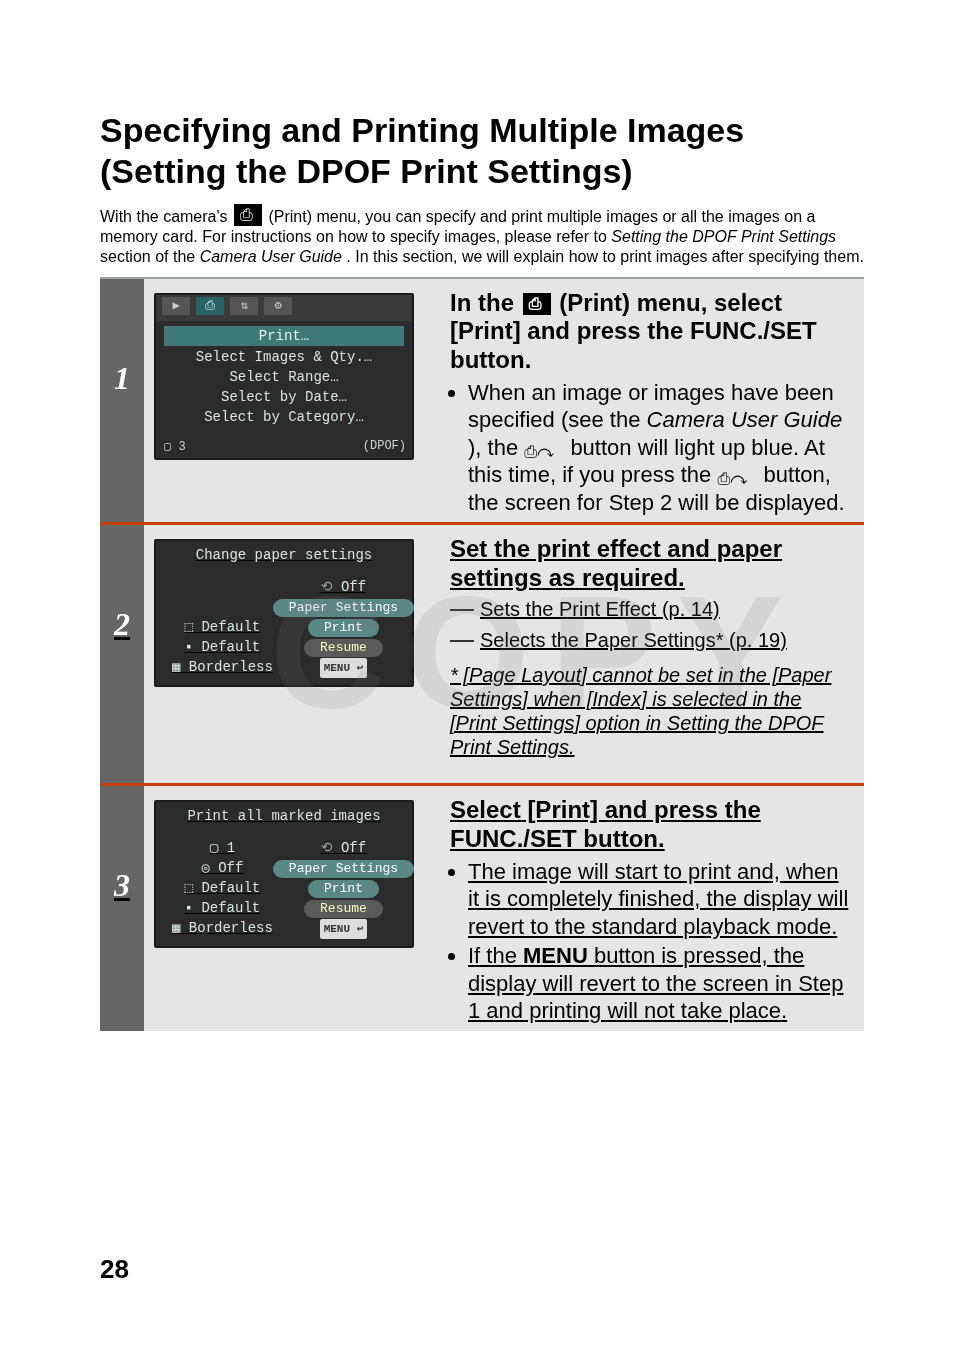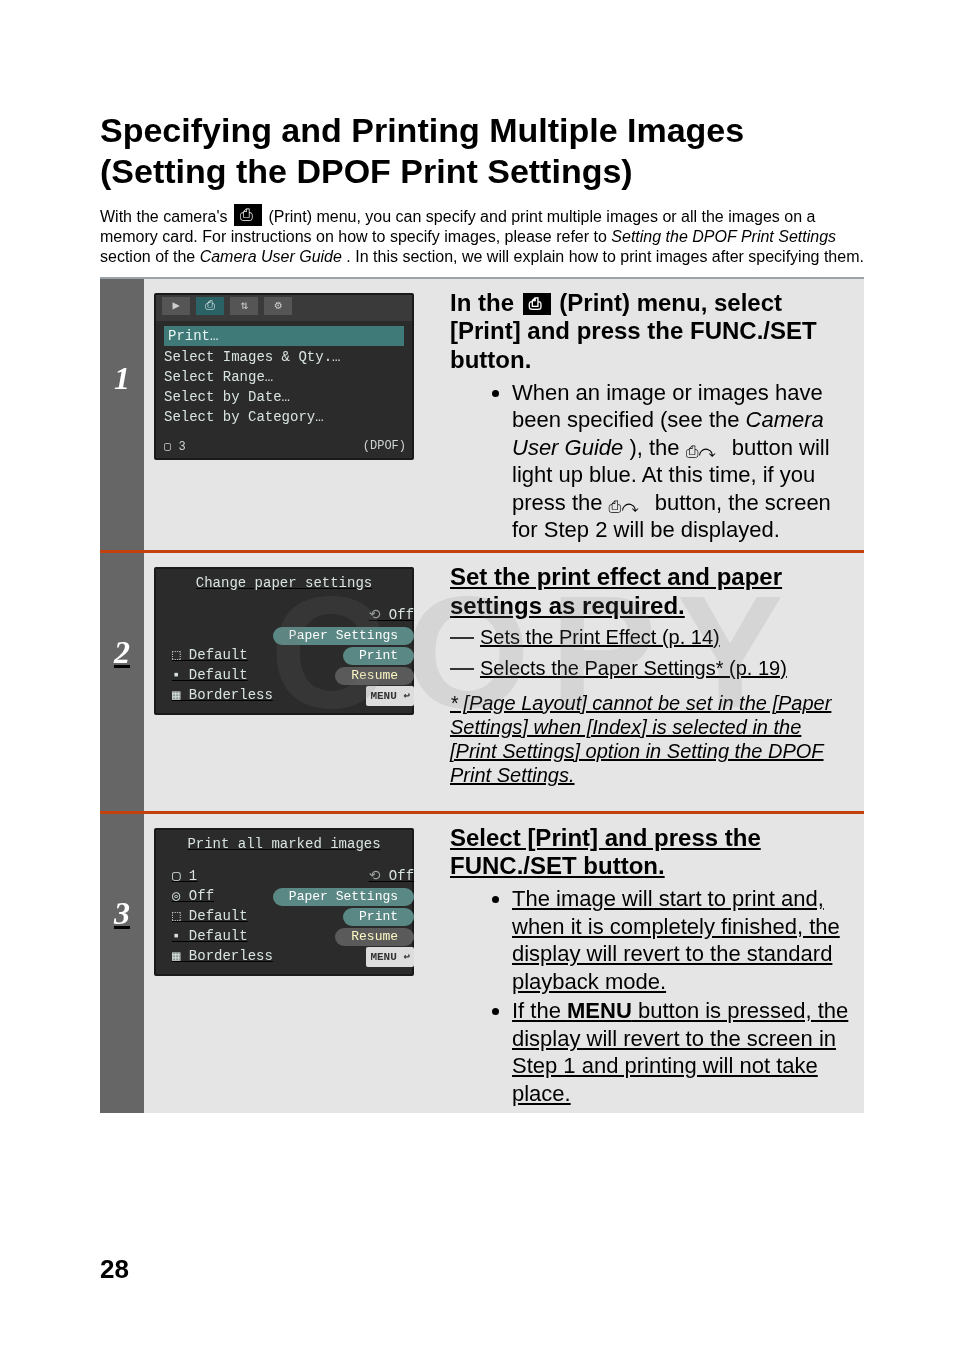--- a/index.html
+++ b/index.html
@@ -97,21 +97,21 @@
     width: 28px; height: 18px;
     background: #555;
     color: #ccc;
     font-size: 12px;
     display: flex;
     align-items: center;
     justify-content: center;
   }
   .tab.sel { background: #2b6266; color: #e8f6f2; }
   .screen .body { padding: 4px 8px 8px 8px; }
-  .screen .row { height: 20px; line-height: 20px; white-space: nowrap; }
+  .screen .row { height: 20px; line-height: 20px; white-space: nowrap; text-align: center; }
   .screen .hl {
     background: #3f7a78;
     color: #eaf6f2;
     padding: 0 4px;
     margin: 1px 0;
     display: block;
   }
   .screen .btm {
     display: flex;
     justify-content: space-between;
@@ -153,21 +153,21 @@
     font-weight: bold;
     line-height: 1.2;
     margin: 0 0 4px 0;
   }
   ul.bullets {
     margin: 2px 0 0 0;
     padding-left: 18px;
     font-size: 22px;
     line-height: 1.25;
   }
-  ul.bullets li { margin-bottom: 2px; margin-left: 44px; }
+  ul.bullets li { margin-bottom: 2px; }
   .italic { font-style: italic; }
   .little-icon {
     display: inline-block;
     width: 40px; height: 18px;
     vertical-align: -2px;
     position: relative;
   }
   .little-icon::before {
     content: "⎙↷";
     font-size: 16px;

